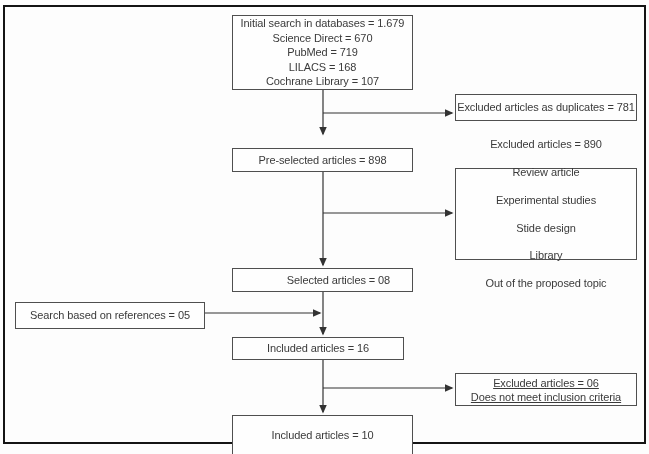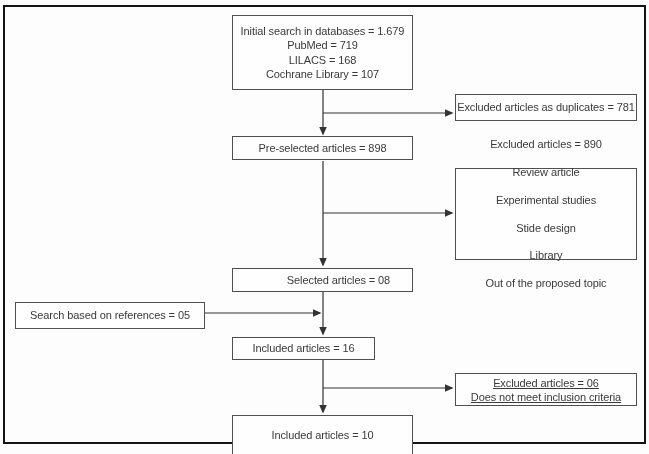--- a/index.html
+++ b/index.html
@@ -44,25 +44,25 @@
     position: absolute;
     left: 0;
     top: 0;
     width: 649px;
     height: 454px;
     pointer-events: none;
   }
   
   #box-initial        { left: 232px; top: 15px;  width: 181px; height: 75px; }
   #box-duplicates     { left: 455px; top: 94px; width: 182px; height: 27px; }
-  #box-preselected    { left: 232px; top: 136px; width: 181px; height: 24px; }
+  #box-preselected    { left: 232px; top: 148px; width: 181px; height: 24px; }
   #box-excl-screen    { left: 455px; top: 168px; width: 182px; height: 92px; line-height: 14.8px; gap: 13px; }
   #box-selected       { left: 232px; top: 268px; width: 181px; height: 24px; padding-left: 32px; }
   #box-references     { left: 15px;  top: 302px; width: 190px; height: 27px; }
-  #box-included16     { left: 232px; top: 337px; width: 143px; height: 23px; }
+  #box-included16     { left: 232px; top: 337px; width: 172px; height: 23px; }
   #box-excl-criteria  { left: 455px; top: 373px; width: 182px; height: 33px; line-height: 14px; text-decoration: underline; }
   #box-included10     { left: 232px; top: 415px; width: 181px; height: 40px; }
 </style>
 </head>
 <body>
 
 <div id="stage" style="--bg: #fdfdfd; --frame: #141414; --box-border: #4f4f4f; --text: #3a3a3a;">
 
   <div id="frame"></div>
 
@@ -87,20 +87,21 @@
       <line x1="205" y1="313" x2="320" y2="313" marker-end="url(#ah)"></line>
 
       <line x1="323" y1="360" x2="323" y2="412" marker-end="url(#ah)"></line>
 
       <line x1="323" y1="388" x2="452" y2="388" marker-end="url(#ah)"></line>
     </g>
   </svg>
 
   <div class="box" id="box-initial">
     <div class="line">Initial search in databases = 1.679</div>
+    <div class="line">Science Direct = 670</div>
     <div class="line">PubMed = 719</div>
     <div class="line">LILACS = 168</div>
     <div class="line">Cochrane Library = 107</div>
   </div>
 
   <div class="box" id="box-duplicates">
     <div class="line">Excluded articles as duplicates = 781</div>
   </div>
 
   <div class="box" id="box-preselected">

